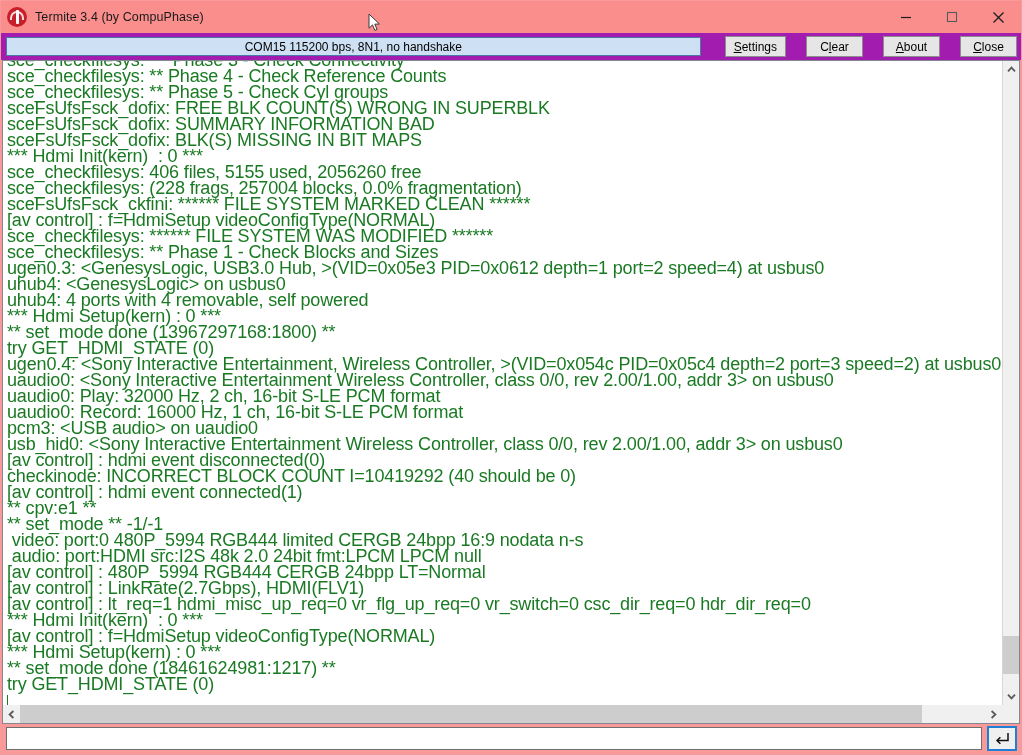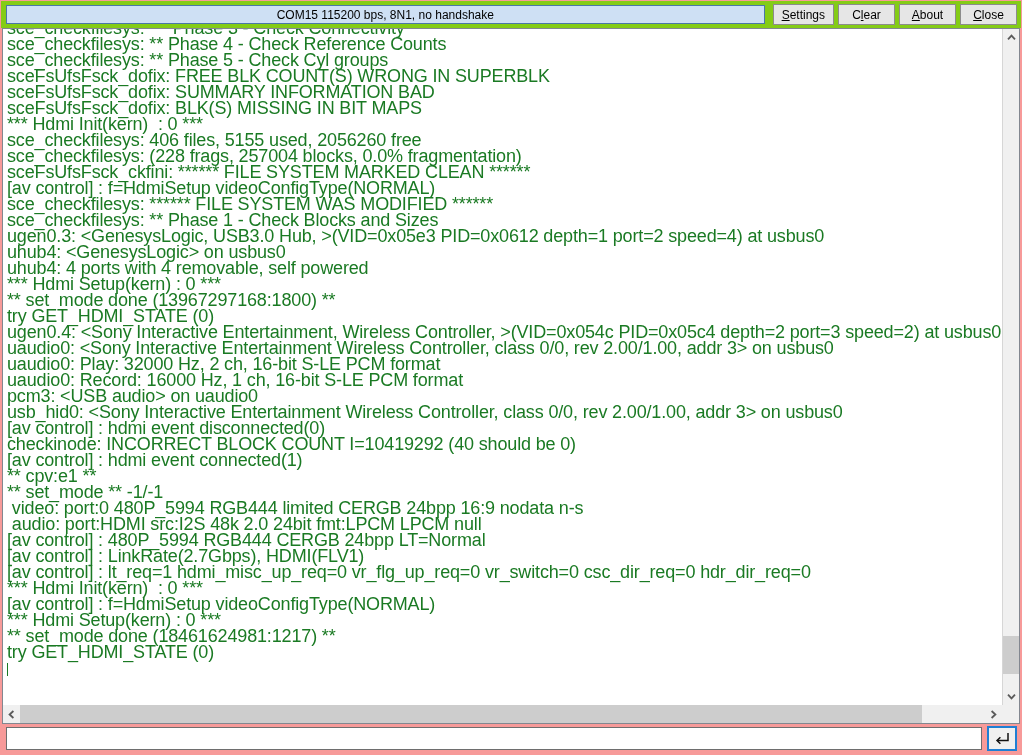--- a/index.html
+++ b/index.html
@@ -99,26 +99,26 @@
     top: 12px;
     width: 14px;
     height: 20px;
     pointer-events: none;
   }
 
   
   .toolbar {
     flex: 0 0 27px;
     height: 27px;
-    background: #84cc16;
+    background: #a21caf;
     display: flex;
     align-items: center;
     padding: 0 4px 0 5px;
     box-sizing: border-box;
-    gap: 4px;
+    gap: 20px;
   }
   .port-field {
     flex: 1 1 auto;
     height: 19px;
     background: #cee0f4;
     border: 1px solid #4a77a8;
     box-sizing: border-box;
     display: flex;
     align-items: center;
     justify-content: center;
@@ -280,20 +280,47 @@
     justify-content: center;
     color: #111;
     cursor: default;
   }
 </style>
 </head>
 <body>
 
 <div id="app">
 
+  <div class="titlebar">
+    <div class="app-icon"></div>
+    <div class="title-text">Termite 3.4 (by CompuPhase)</div>
+
+    <div class="win-controls">
+      <div class="win-btn">
+        <svg width="12" height="12" viewBox="0 0 12 12">
+          <line x1="1" y1="6.5" x2="11" y2="6.5" stroke="#1c1c1c" stroke-width="1.2"></line>
+        </svg>
+      </div>
+      <div class="win-btn">
+        <svg width="12" height="12" viewBox="0 0 12 12">
+          <rect x="1.5" y="1.5" width="9" height="9" fill="none" stroke="#5b5b5b" stroke-width="1.1"></rect>
+        </svg>
+      </div>
+      <div class="win-btn">
+        <svg width="13" height="13" viewBox="0 0 13 13">
+          <line x1="1.5" y1="1.5" x2="11.5" y2="11.5" stroke="#1c1c1c" stroke-width="1.2"></line>
+          <line x1="11.5" y1="1.5" x2="1.5" y2="11.5" stroke="#1c1c1c" stroke-width="1.2"></line>
+        </svg>
+      </div>
+    </div>
+
+    <svg class="cursor" viewBox="0 0 14 20">
+      <path d="M1,1 L1,15.2 L4.5,11.9 L6.9,17.4 L9.1,16.4 L6.8,11.2 L11.4,11.0 Z" fill="#ffffff" stroke="#3a3a3a" stroke-width="1"></path>
+    </svg>
+  </div>
 
   <div class="toolbar">
     <div class="port-field">
       <span>COM15 115200 bps, 8N1, no handshake</span>
     </div>
     <div class="tbtn"><span class="mn">S</span>ettings</div>
     <div class="tbtn">C<span class="mn">l</span>ear</div>
     <div class="tbtn"><span class="mn">A</span>bout</div>
     <div class="tbtn"><span class="mn">C</span>lose</div>
   </div>

